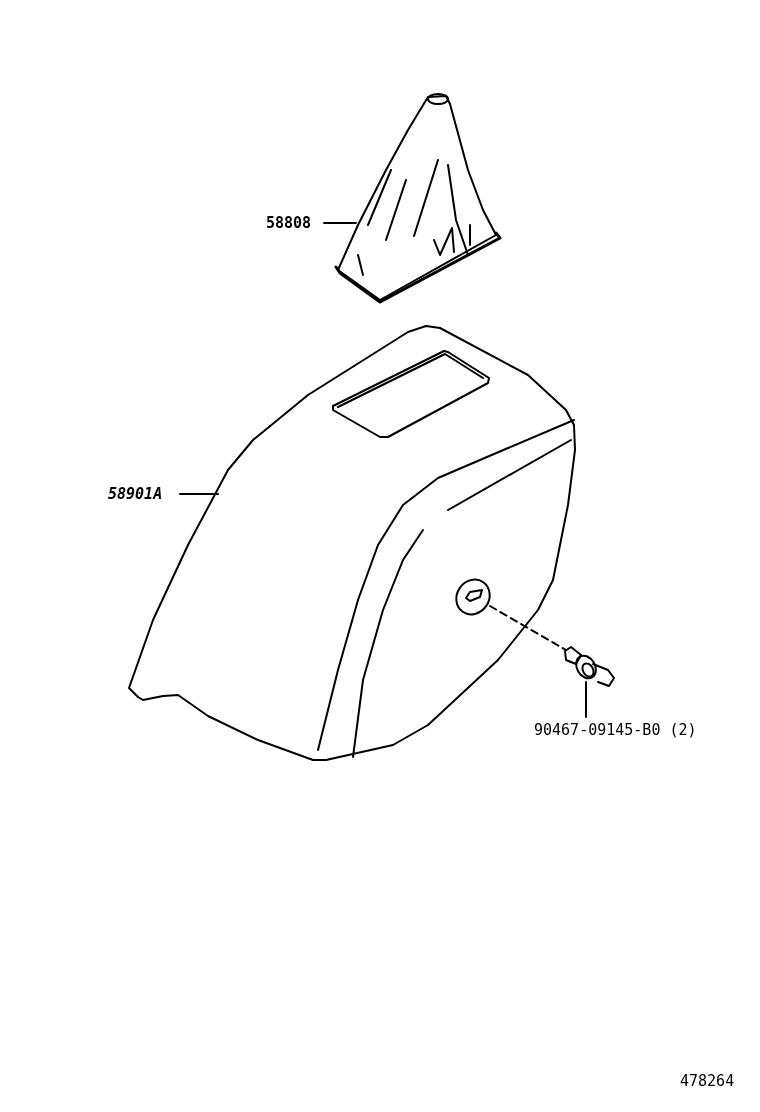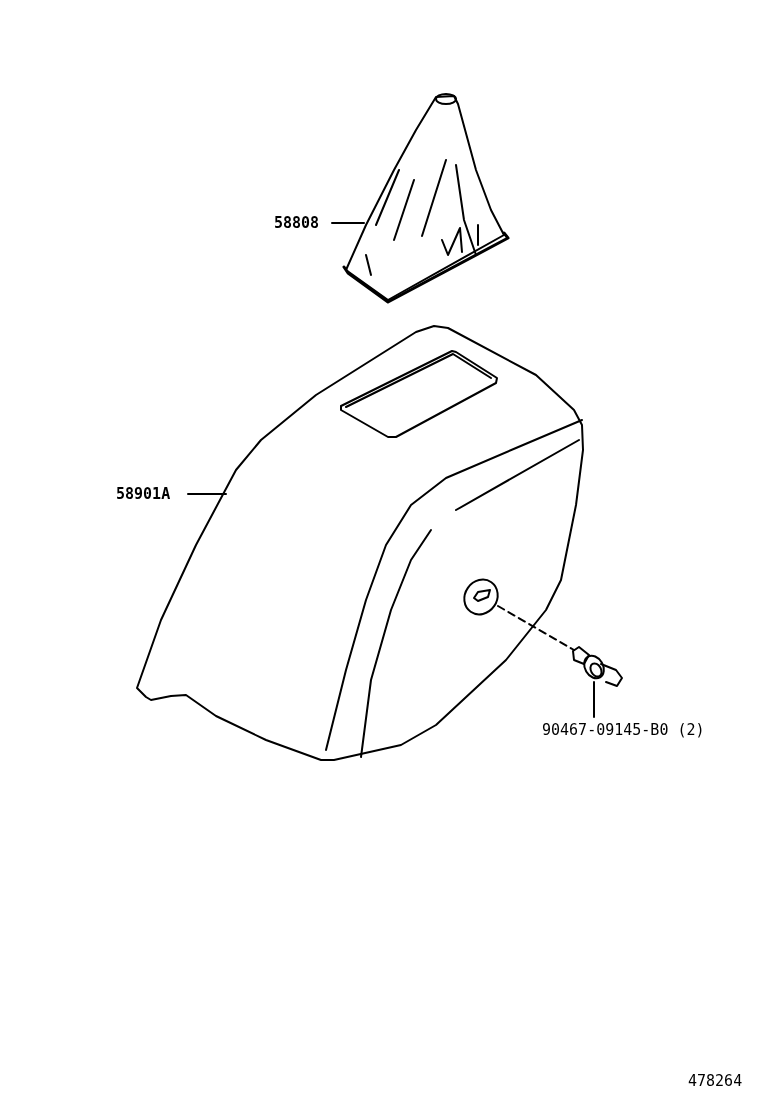--- a/index.html
+++ b/index.html
@@ -1,17 +1,17 @@
 <!DOCTYPE html>
 <html><head>
   <meta charset="utf-8">
   <style>
     html, body { margin: 0; padding: 0; background: #ffffff; }
     body { width: 760px; height: 1112px; position: relative; overflow: hidden; }
-    .canvas { position: absolute; left: 16px; top: 0; width: 744px; height: 1112px; }
+    .canvas { position: absolute; left: 8px; top: 0; width: 744px; height: 1112px; }
     svg { position: absolute; left: 0; top: 0; }
     .label {
       position: absolute;
       font-family: "DejaVu Sans Mono", "Liberation Mono", monospace;
       font-size: 15px;
       font-weight: bold;
       color: #000000;
       white-space: nowrap;
       line-height: 1;
     }
@@ -52,16 +52,16 @@
       <ellipse cx="580" cy="670" rx="5" ry="7" transform="rotate(-30 580 670)"></ellipse>
       <path d="M585,664 L600,670 L606,678 L601,686 L590,682"></path>
       <line x1="578" y1="682" x2="578" y2="717"></line>
     </g>
 
     <line x1="316" y1="223" x2="348" y2="223"></line>
     <line x1="172" y1="494" x2="210" y2="494"></line>
   </svg>
 
   <div class="label" style="left:258px; top:216px;">58808</div>
-  <div class="label" style="left:100px; top:487px;">58901A</div>
+  <div class="label" style="left:100px; top:487px;font-style:italic;">58901A</div>
   <div class="label label-thin" style="left:526px; top:723px;">90467-09145-B0 (2)</div>
   <div class="label label-thin" style="left:672px; top:1074px;">478264</div>
 </div>
 
 </body></html>

